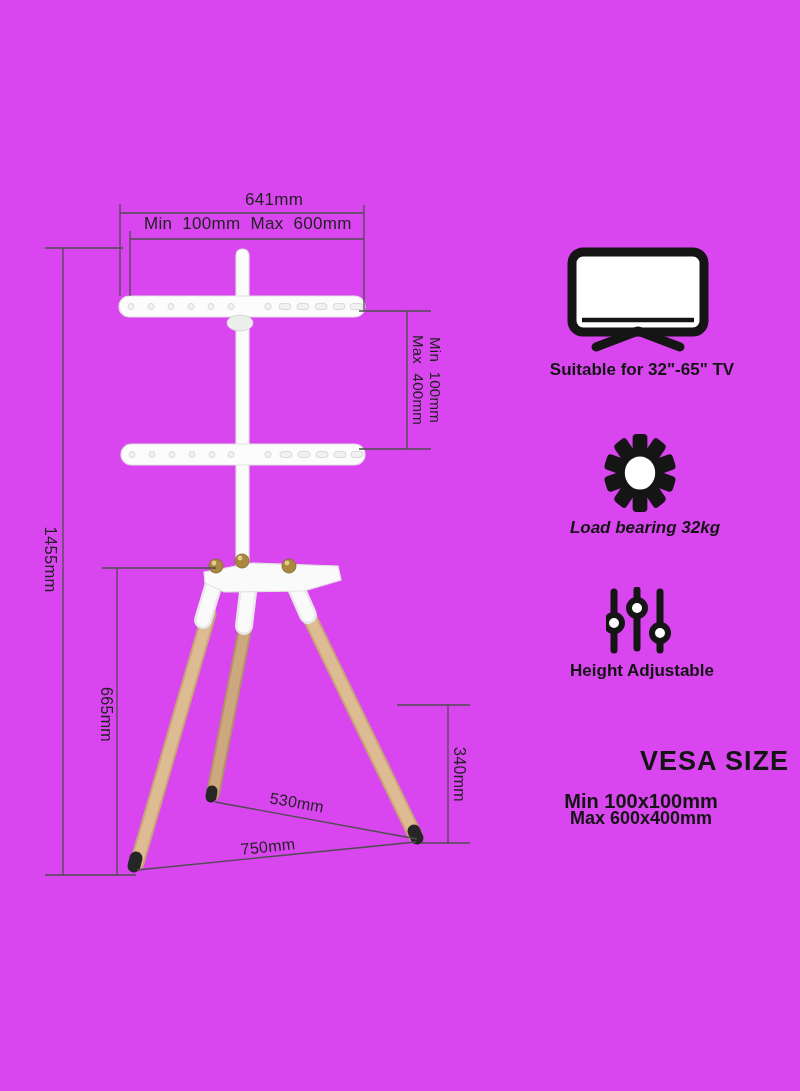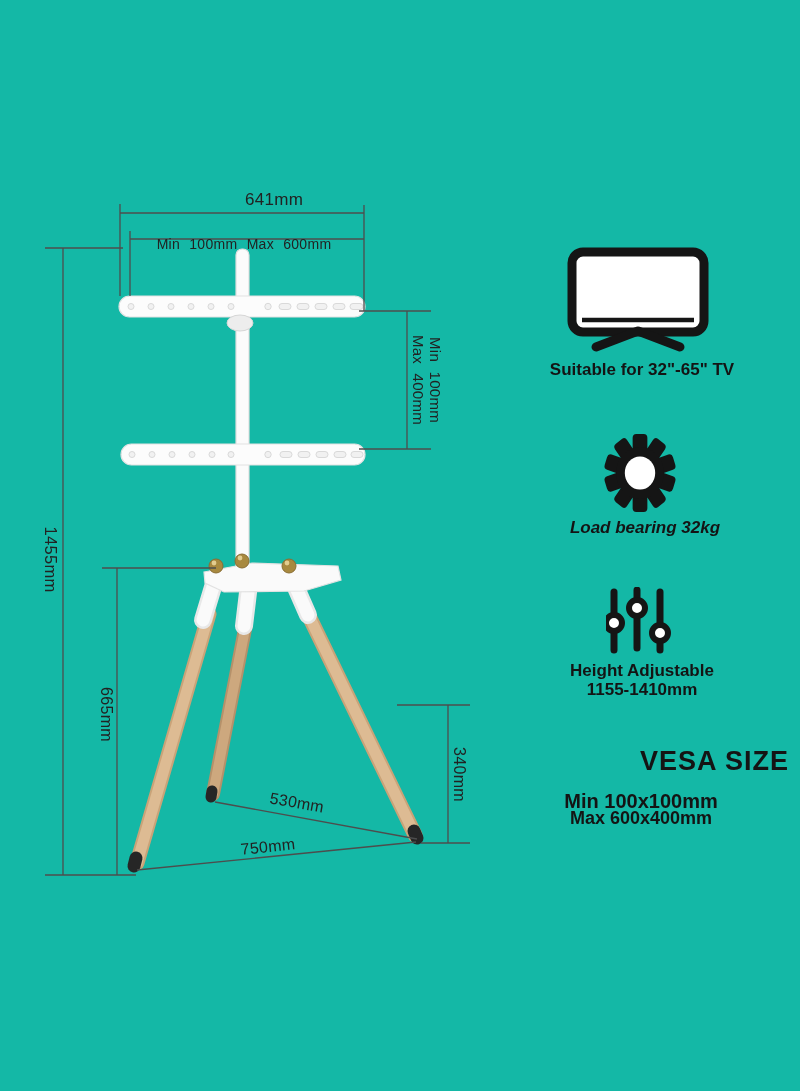--- a/index.html
+++ b/index.html
@@ -1,16 +1,16 @@
 <!DOCTYPE html>
 <html><head>
 <meta charset="utf-8">
 <style>
   html,body{margin:0;padding:0;background:#fff;}
-  .canvas{position:relative;width:800px;height:1091px;background:#14b8a6;overflow:hidden;
+  .canvas{position:relative;width:800px;height:1091px;background:#d946ef;overflow:hidden;
           font-family:"Liberation Sans", sans-serif;}
   svg{position:absolute;left:0;top:0;}
   .abs{position:absolute;}
   .dim{position:absolute;color:#222;font-size:16px;text-align:center;letter-spacing:.3px;
        white-space:nowrap;line-height:17px;}
   .rot90{transform:rotate(90deg);}
   .ws{word-spacing:5px;}
   .feat{position:absolute;color:#141414;font-weight:bold;text-align:center;white-space:nowrap;}
 </style>
 </head>
@@ -97,21 +97,21 @@
       <path d="M359,311 H431 M359,449 H431 M407,311 V449"></path>
       <path d="M45,248 H123 M63,248 V875 M45,875 H136"></path>
       <path d="M102,568 H216 M117,568 V875"></path>
       <path d="M397,705 H470 M421,843 H470 M448,705 V843"></path>
       <path d="M215,802 L417,839"></path>
       <path d="M137,870 L416,842"></path>
     </g>
   </svg>
 
   <div class="dim" style="left:214px;top:191px;width:120px;font-size:17px;">641mm</div>
-  <div class="dim ws" style="left:144px;top:236px;width:200px;font-size:14px;">Min 100mm Max 600mm</div>
+  <div class="dim ws" style="left:144px;top:215px;width:200px;font-size:17px;">Min 100mm Max 600mm</div>
   <div class="dim ws rot90" style="left:379px;top:363px;width:96px;font-size:15px;line-height:17px;">
     <div>Min 100mm</div>
     <div>Max 400mm</div>
   </div>
   <div class="dim rot90" style="left:15px;top:551px;width:70px;font-size:16.5px;">1455mm</div>
   <div class="dim rot90" style="left:75px;top:706px;width:62px;font-size:16px;">665mm</div>
   <div class="dim rot90" style="left:428px;top:766px;width:62px;font-size:16px;">340mm</div>
   <div class="dim" style="left:262px;top:794px;width:70px;font-size:16px;transform:rotate(10deg);">530mm</div>
   <div class="dim" style="left:233px;top:838px;width:70px;font-size:16px;transform:rotate(-6deg);">750mm</div>
 
@@ -146,19 +146,18 @@
       <line x1="31" y1="3" x2="31" y2="61"></line>
       <line x1="54" y1="5" x2="54" y2="63"></line>
     </g>
     <g fill="#ffffff" stroke="#151515" stroke-width="6">
       <circle cx="8" cy="36" r="8"></circle>
       <circle cx="31" cy="21" r="8"></circle>
       <circle cx="54" cy="46" r="8"></circle>
     </g>
   </svg>
   <div class="feat" style="left:512px;top:661px;width:260px;font-size:17px;">Height Adjustable</div>
-  <div class="feat" style="left:512px;top:680px;width:260px;font-size:17px;">1155-1410mm</div>
 
   <div class="feat" style="left:489px;top:746px;width:300px;font-size:27px;letter-spacing:1px;text-align:right;">VESA SIZE</div>
   <div class="feat" style="left:491px;top:790px;width:300px;font-size:20px;">Min 100x100mm</div>
   <div class="feat" style="left:491px;top:808px;width:300px;font-size:18px;">Max 600x400mm</div>
 
 </div>
 
 </body></html>

